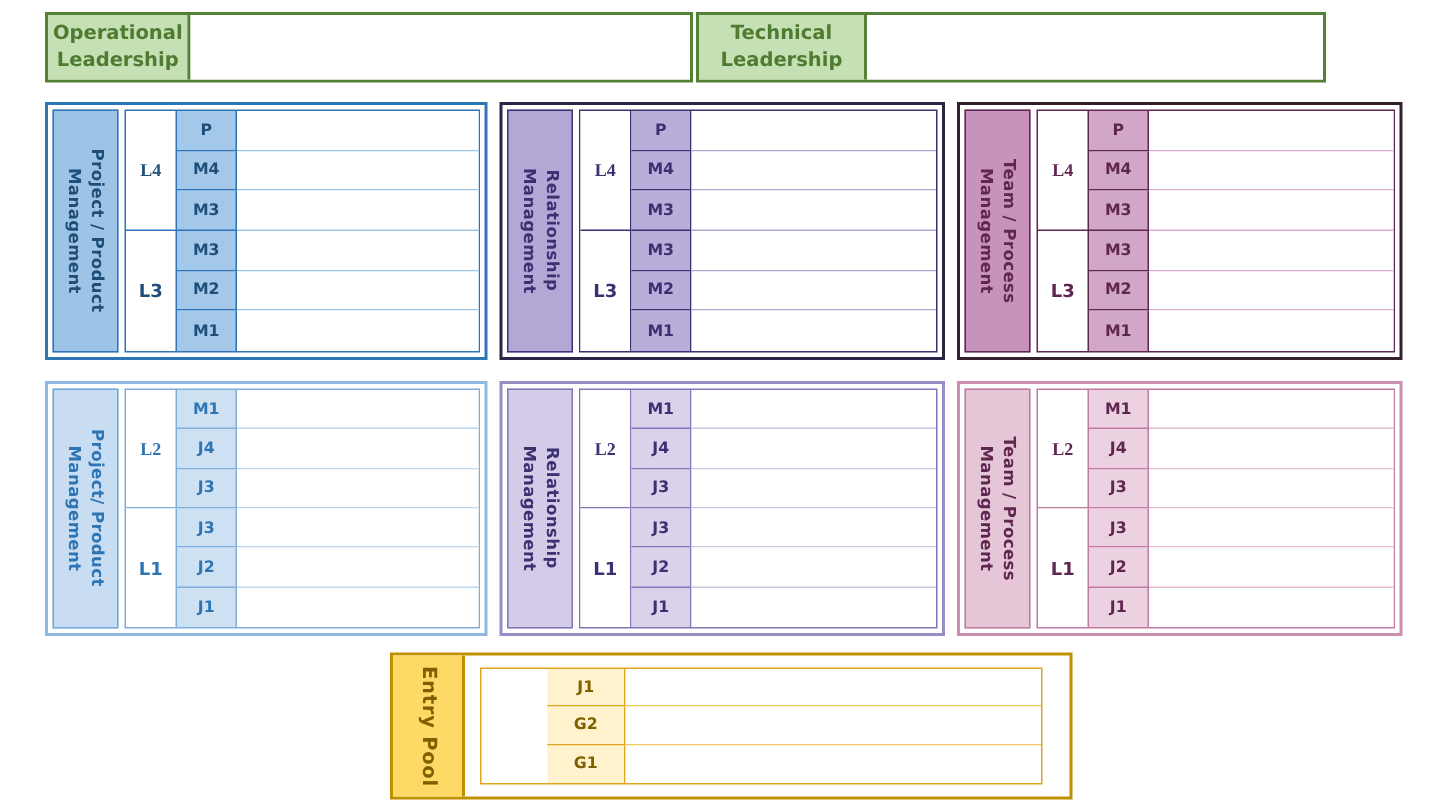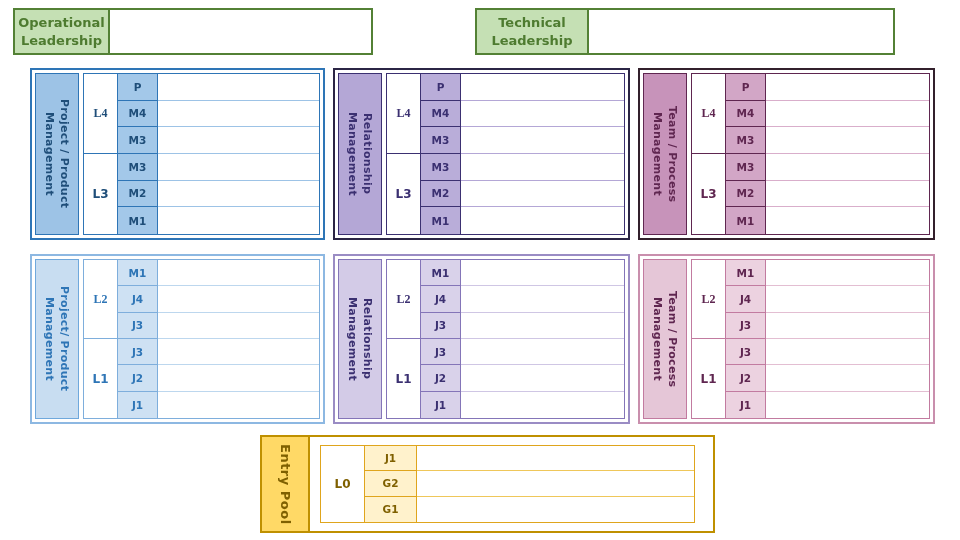--- a/index.html
+++ b/index.html
@@ -1,22 +1,22 @@
 <!DOCTYPE html>
 <html><head>
 <meta charset="utf-8">
 <style>
   * { box-sizing: border-box; margin: 0; padding: 0; }
   html, body { width: 960px; height: 540px; background: #ffffff; overflow: hidden; }
   body { position: relative; font-family: "DejaVu Sans", "Liberation Sans", sans-serif; }
 
   
   .hdr { position: absolute; top: 8px; height: 47px; border: 2px solid var(--hdrBorder); display: flex; background: #fff; }
-  #hdr-op   { left: 13px;  width: 360px; }
-  #hdr-tech { left: 475px; width: 420px; }
+  #hdr-op   { left: 30px;  width: 432px; }
+  #hdr-tech { left: 464px; width: 420px; }
   .hdr-label {
     background: var(--hdrFill); border-right: 2px solid var(--hdrBorder);
     display: flex; align-items: center; justify-content: center; text-align: center;
     font-weight: 700; font-size: 13px; line-height: 1.35; color: var(--hdrText); padding: 0 3px;
   }
   #hdr-op .hdr-label { width: 95px; }
   #hdr-tech .hdr-label { width: 112px; }
   .hdr-body { flex: 1; background: #fff; }
 
   
@@ -216,21 +216,20 @@
         <div class="ccell last" style="grid-row: 6;"></div>
       </div>
     </div>
     <div class="entry" style="--outer: #BF9000; --sideFill: #FFD966; --sideBorder: #BF9000; --text: #7F6000; --cellFill: #FFF2CC; --tblBorder: #DFA51D; --rowLine: #EFC75A;">
       <div class="entry-side">
         <div class="vtext">
           <div class="tline">Entry Pool</div>
         </div>
       </div>
       <div class="tbl">
-        <div class="gcell" style="grid-row: 1 / span 3;">L0</div>
         <div class="lcell" style="grid-row: 1;">J1</div>
         <div class="ccell" style="grid-row: 1;"></div>
         <div class="lcell" style="grid-row: 2;">G2</div>
         <div class="ccell" style="grid-row: 2;"></div>
         <div class="lcell last" style="grid-row: 3;">G1</div>
         <div class="ccell last" style="grid-row: 3;"></div>
       </div>
     </div>
   </div>
 

